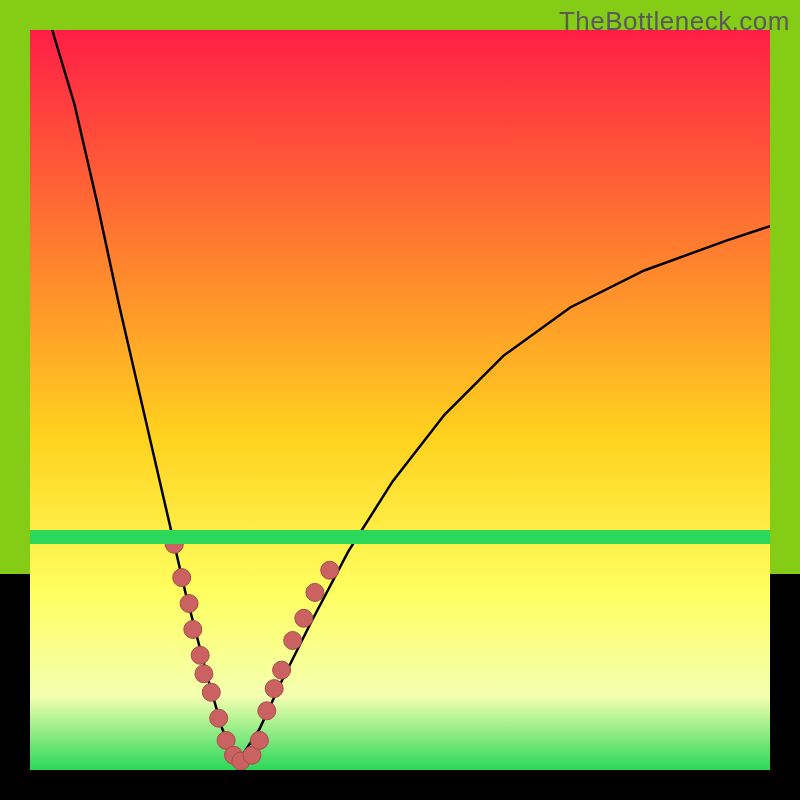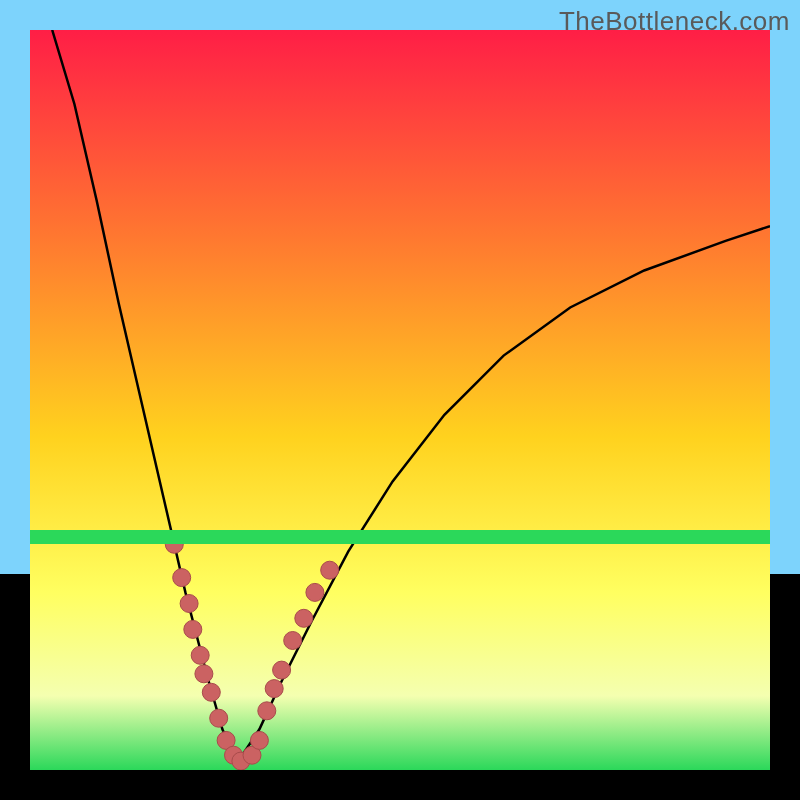--- a/index.html
+++ b/index.html
@@ -8,21 +8,21 @@
     width: 800px;
     height: 800px;
     background: #000;
     overflow: hidden;
     font-family: Arial, Helvetica, sans-serif;
   }
   .outer {
     position: relative;
     width: 800px;
     height: 574px;
-    background: #7dd3fc;
+    background: #84cc16;
   }
   .watermark {
     position: absolute;
     top: 6px;
     right: 10px;
     font-size: 26px;
     color: #5a5a5a;
     font-weight: 400;
     letter-spacing: 0.5px;
     z-index: 50;

